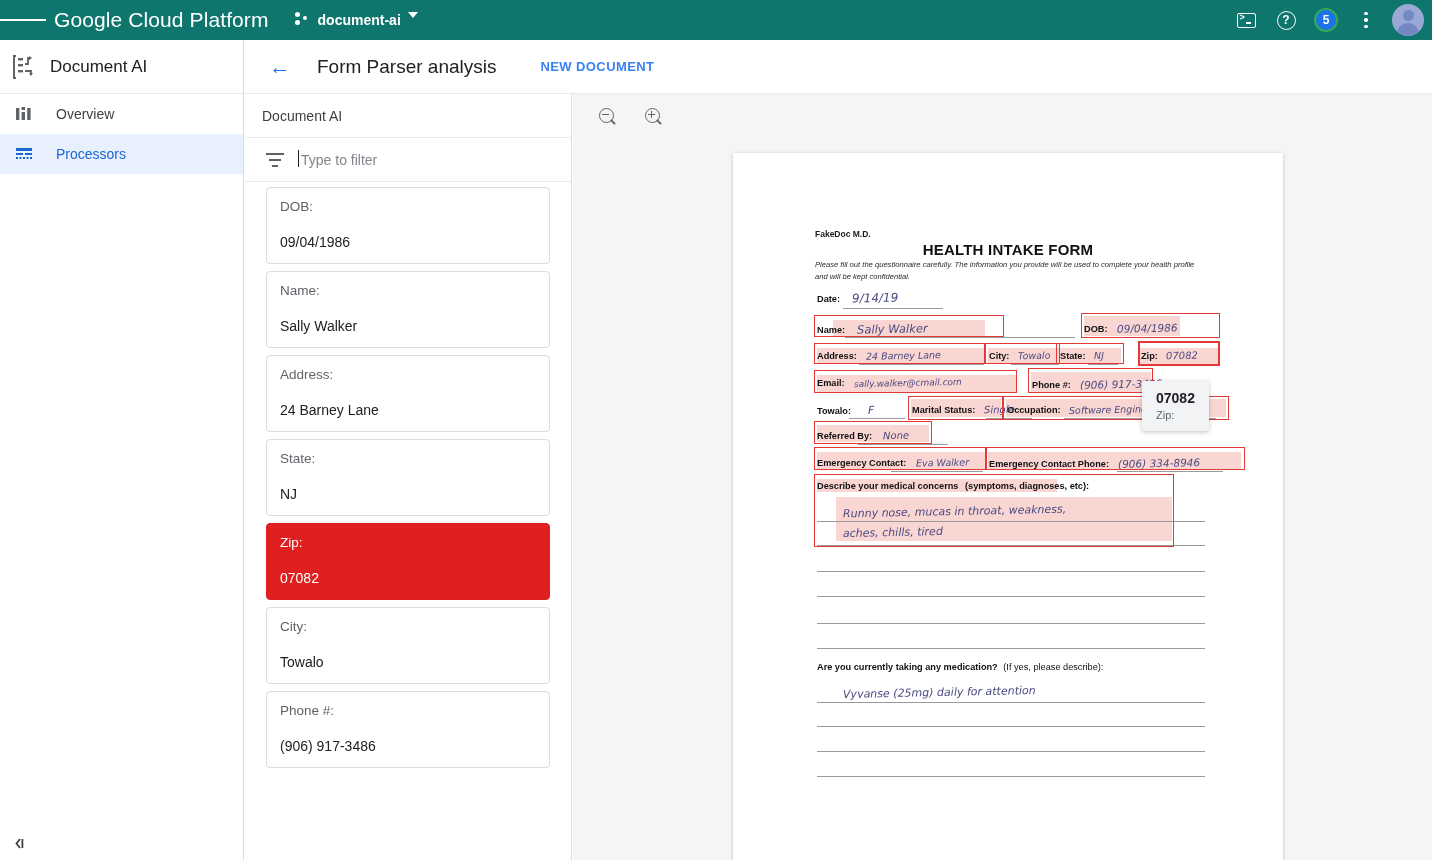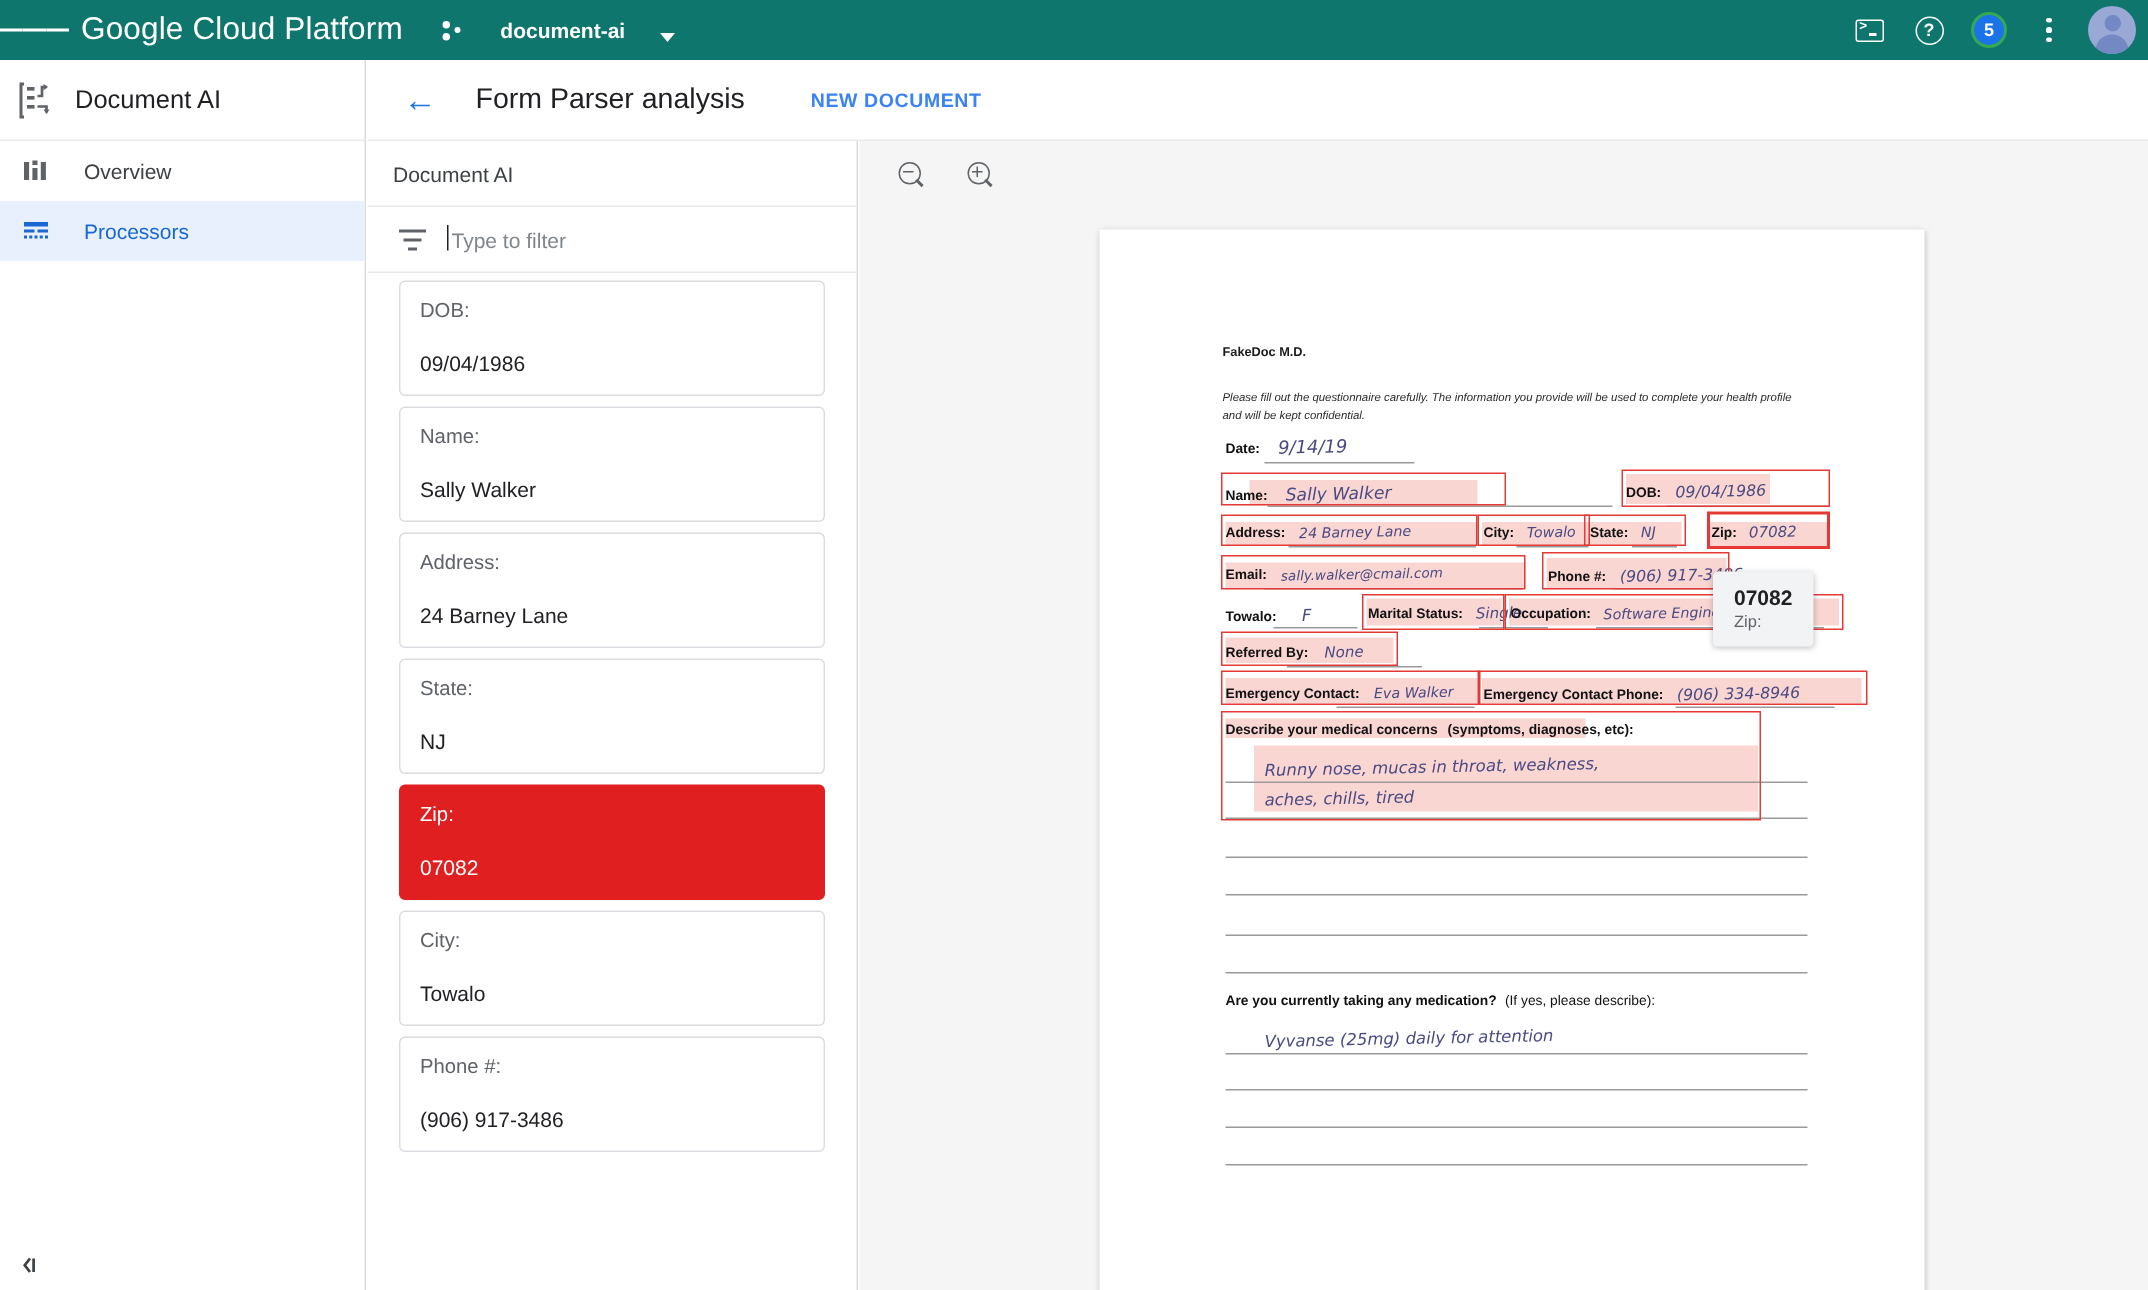--- a/index.html
+++ b/index.html
@@ -15,21 +15,21 @@
     position: absolute; left: 0; top: 0; width: 1432px; height: 40px;
     background: #0f766e; display: flex; align-items: center;
   }
   .hamburger { width: 46px; height: 40px; display: flex; align-items: center; justify-content: center; cursor: pointer; }
   .hamburger span { display: block; width: 18px; height: 2px; background: #fff; margin: 2px 0; }
   .brand {
     color: #fff; font-size: 21px; letter-spacing: .1px; margin-left: 8px;
     font-family: "Liberation Sans", sans-serif; white-space: nowrap;
   }
   .proj-sel {
-    display: flex; align-items: flex-end; gap: 23px; margin-left: 26px;
+    display: flex; align-items: flex-start; gap: 7px; margin-left: 26px;
     color: #fff; font-size: 14px; font-weight: bold; cursor: pointer; white-space: nowrap;
   }
   .proj-icon { width: 16px; height: 14px; position: relative; }
   .proj-icon i { position: absolute; background: #fff; border-radius: 50%; display: block; }
   .proj-icon i:nth-child(1) { width: 5px; height: 5px; left: 0; top: 0; }
   .proj-icon i:nth-child(2) { width: 5px; height: 5px; left: 0; top: 8px; }
   .proj-icon i:nth-child(3) { width: 4px; height: 4px; left: 8px; top: 4px; }
   .caret-d {
     width: 0; height: 0; border-left: 5px solid transparent; border-right: 5px solid transparent;
     border-top: 6px solid #fff;
@@ -303,20 +303,21 @@
           <i class="h"></i>
           <i class="v"></i>
         </div>
     </div>
   </div>
 
   <div class="page">
     <div class="doc">
 
       <div class="d-clinic">FakeDoc M.D.</div>
+      <div class="d-h1">HEALTH INTAKE FORM</div>
       <div class="d-sub">Please fill out the questionnaire carefully. The information you provide will be used to complete your health profile and will be kept confidential.</div>
 
       <div class="hl" style="left:100px;top:167px;width:152px;height:17px;"></div>
       <div class="hl" style="left:351px;top:163px;width:96px;height:20px;"></div>
       <div class="hl" style="left:84px;top:195px;width:168px;height:16px;"></div>
       <div class="hl" style="left:255px;top:195px;width:72px;height:16px;"></div>
       <div class="hl" style="left:326px;top:195px;width:62px;height:16px;"></div>
       <div class="hl" style="left:407px;top:195px;width:78px;height:16px;"></div>
       <div class="hl" style="left:84px;top:222px;width:200px;height:17px;"></div>
       <div class="hl" style="left:298px;top:219px;width:120px;height:20px;"></div>

